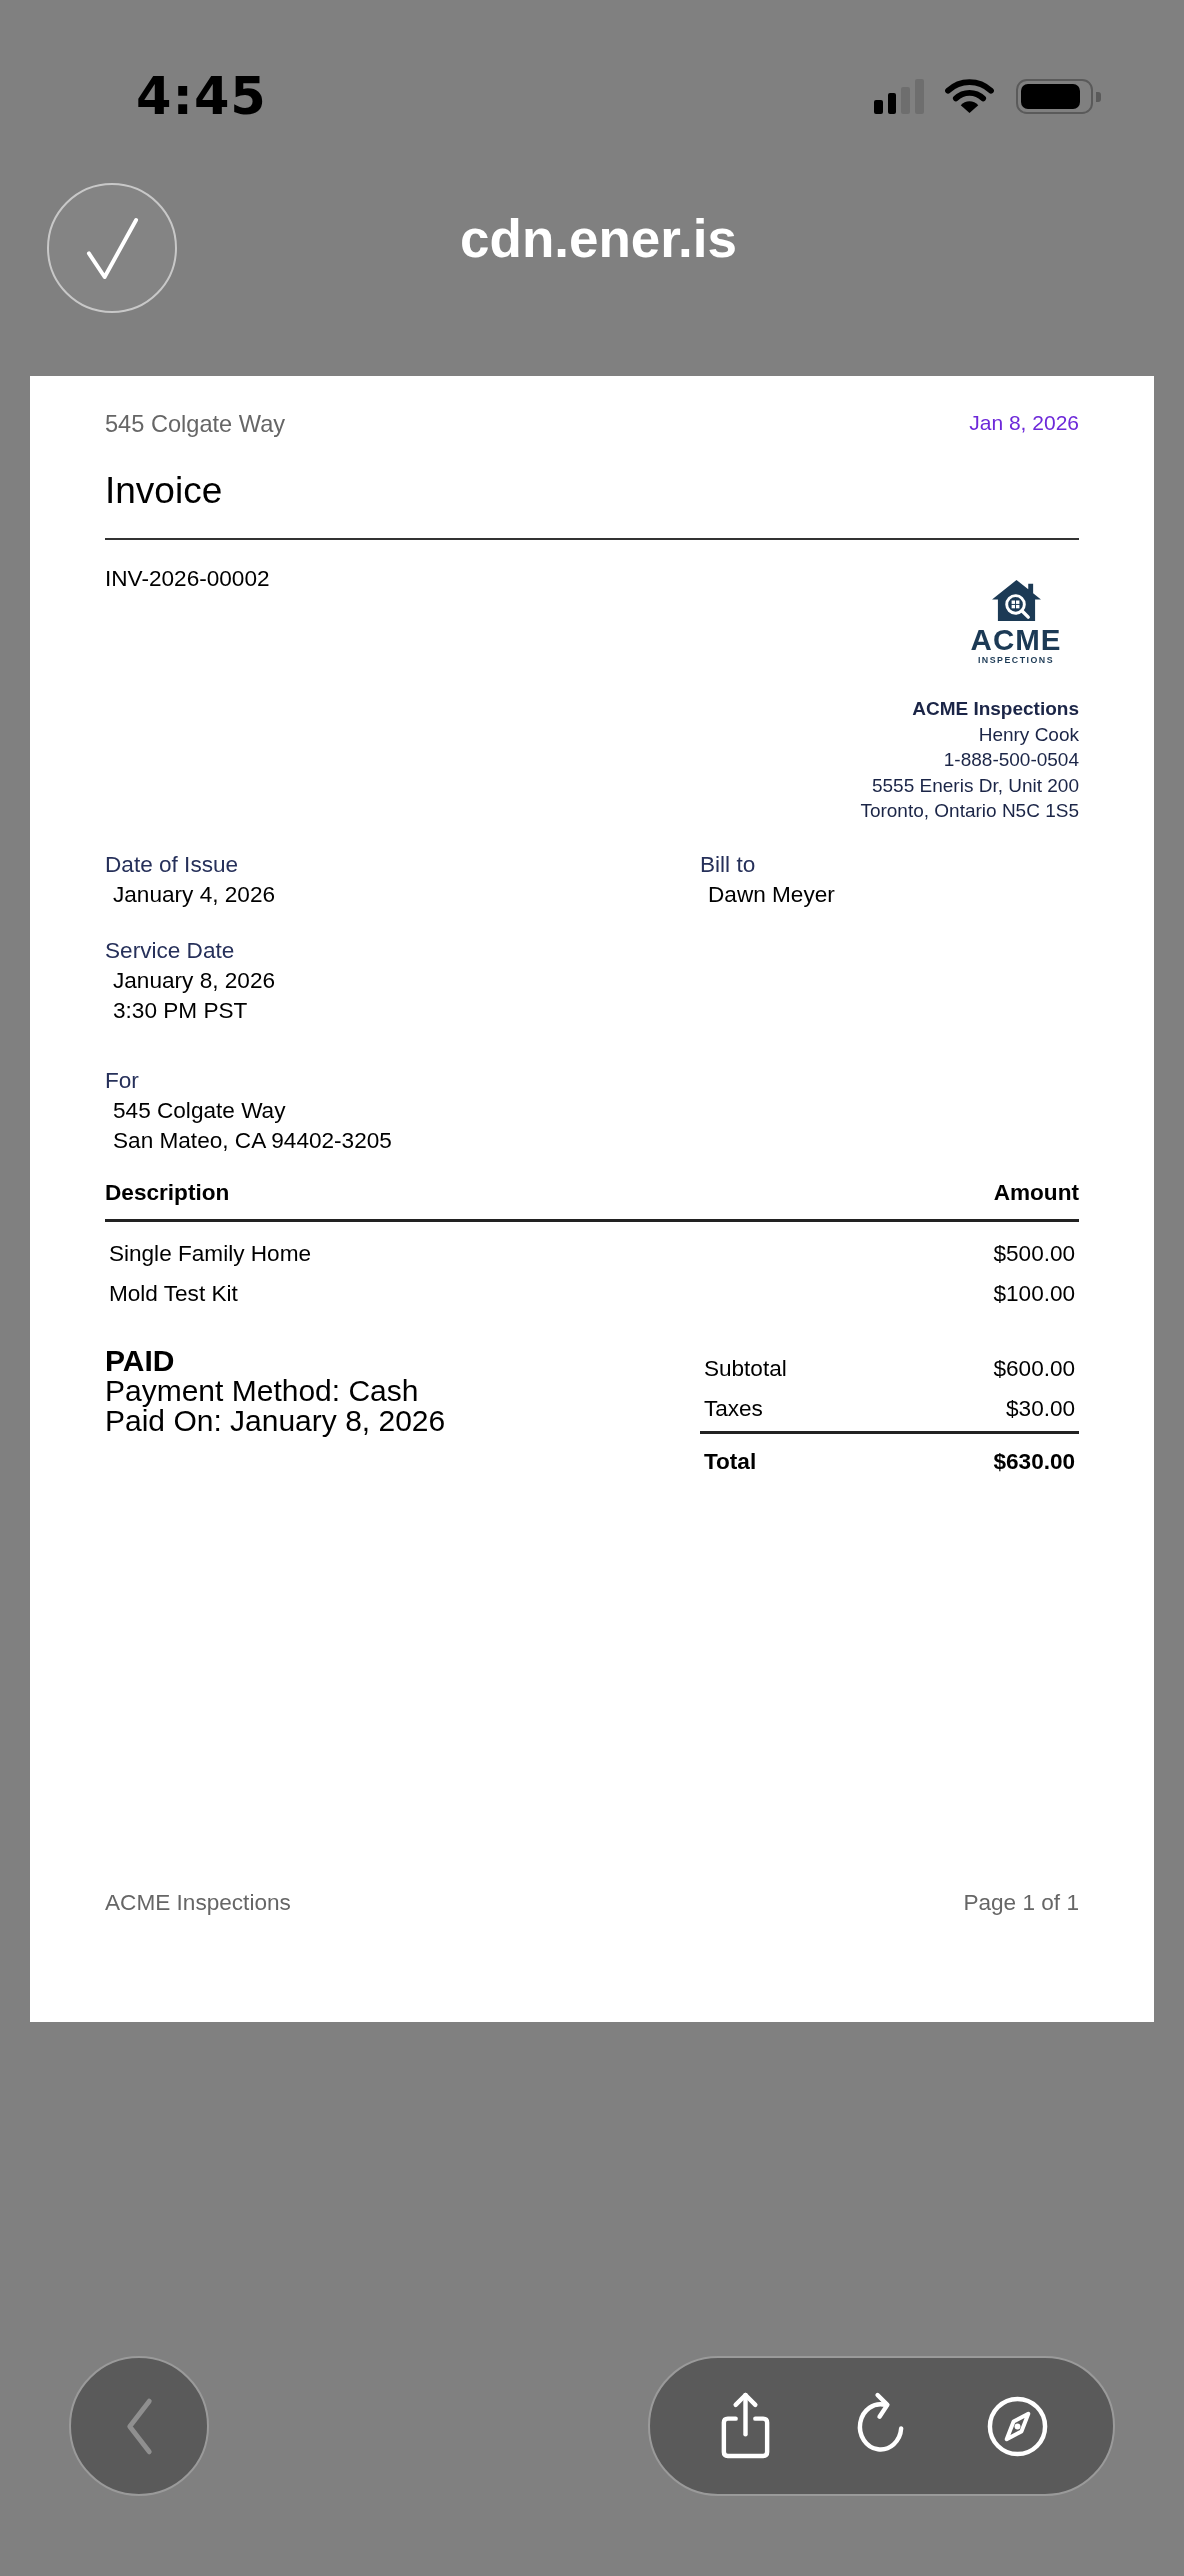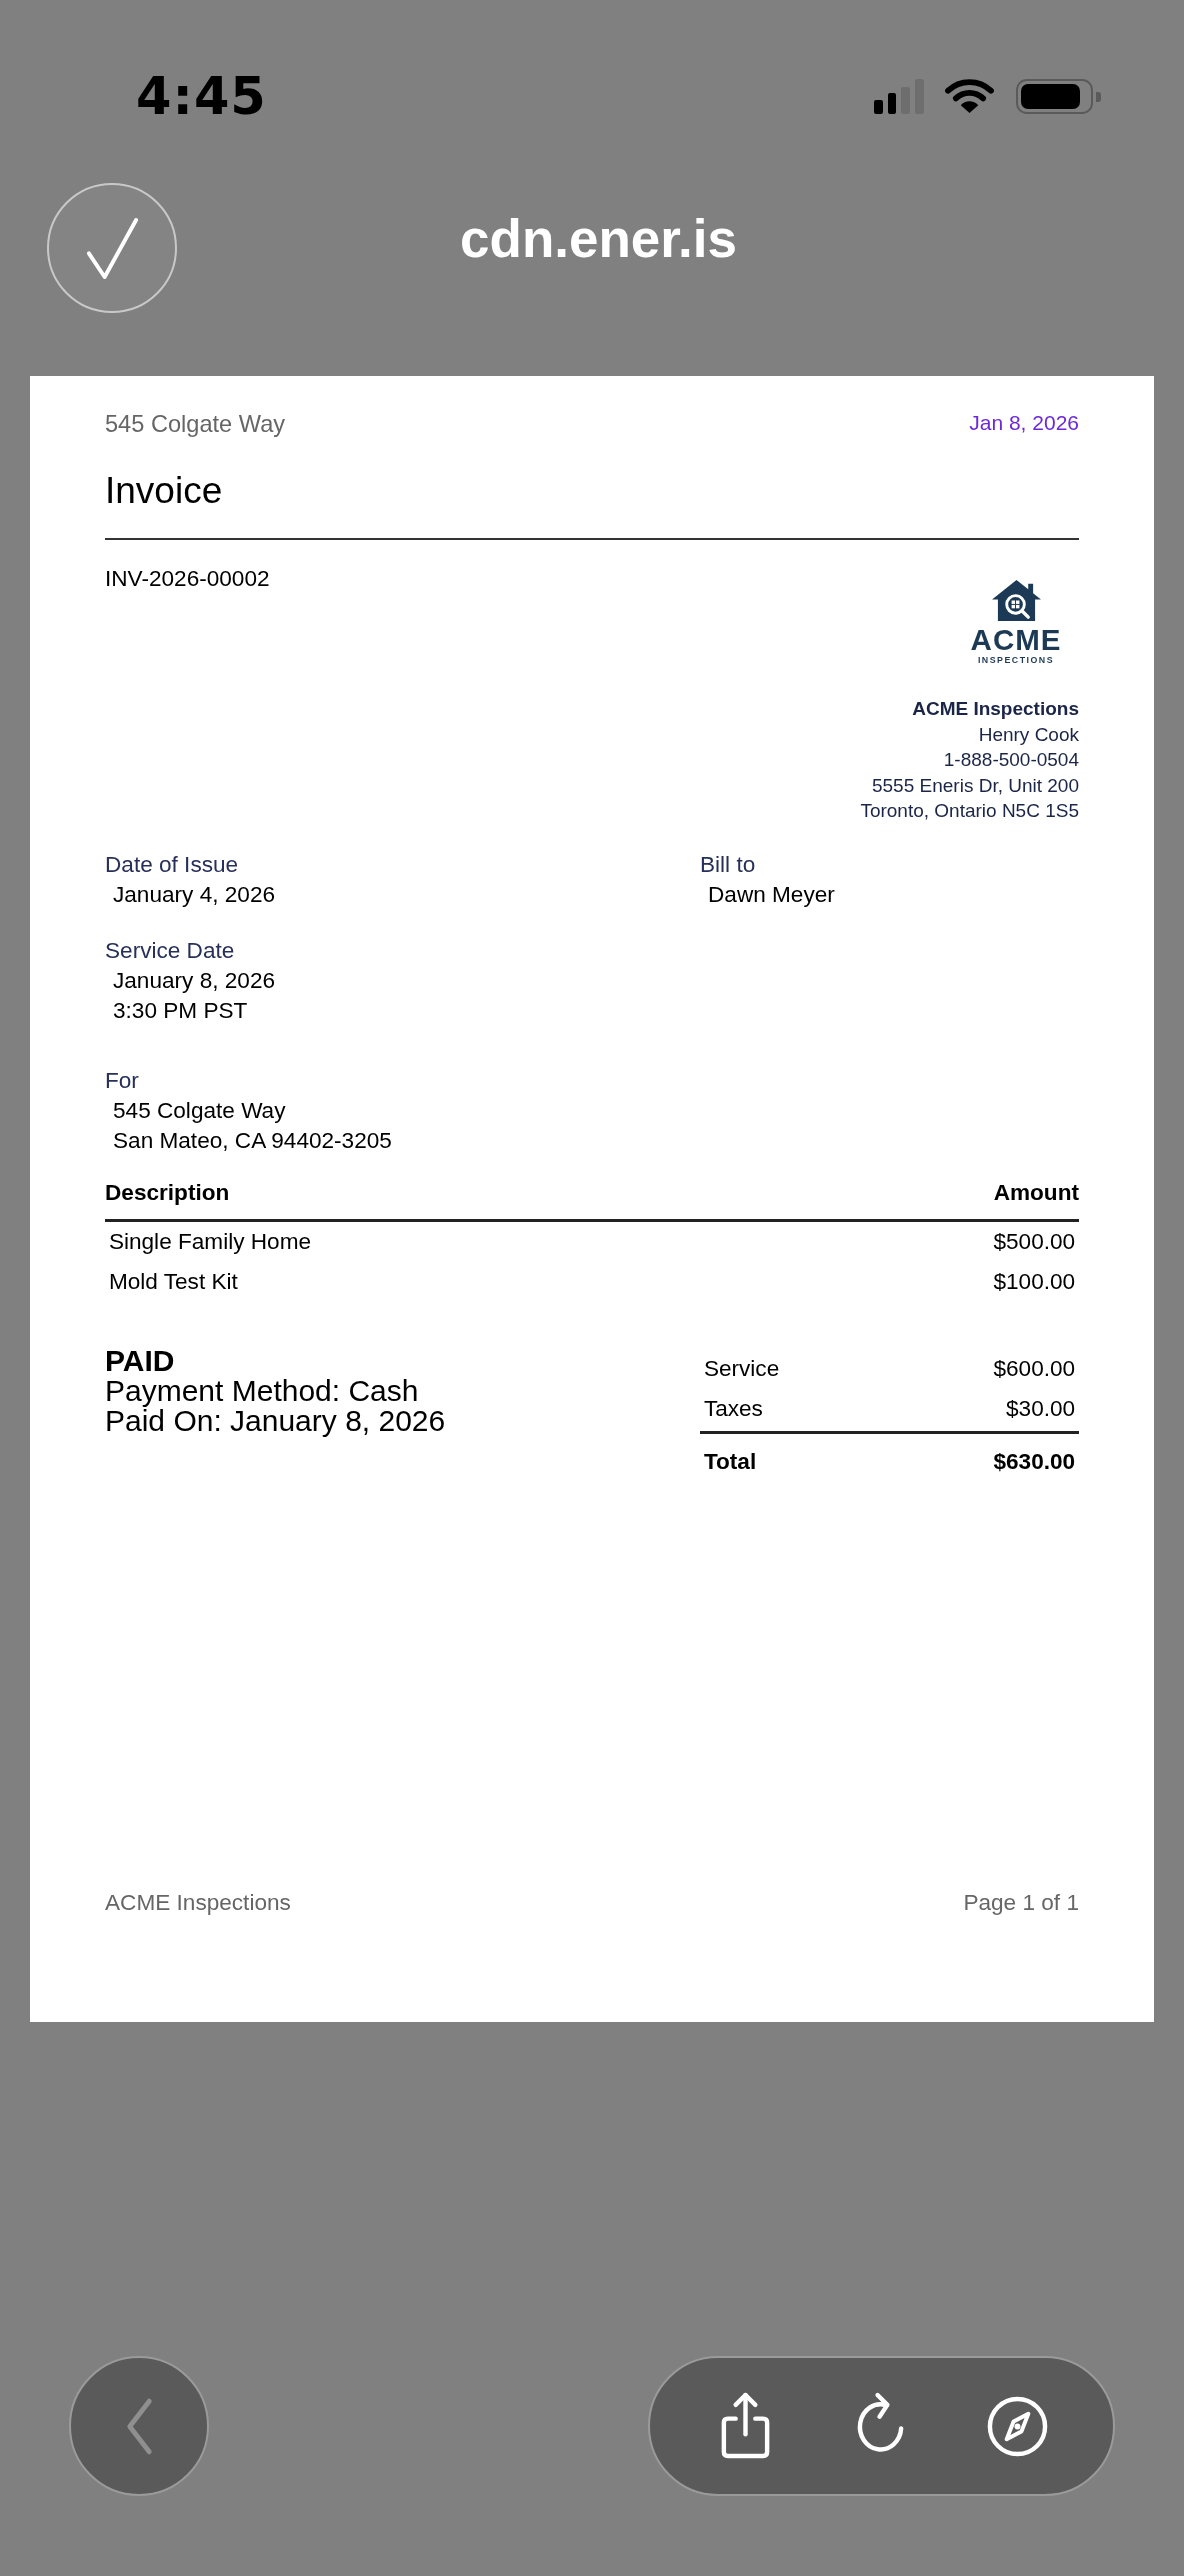--- a/index.html
+++ b/index.html
@@ -38,21 +38,21 @@
 
   .lbl { color: #26305a; font-size: 22.6px; line-height: 30px; }
   .val { color: #000; font-size: 22.6px; line-height: 30px; margin-left: 8px; }
   .issue { top: 474px; }
   .billto { position: absolute; left: 670px; top: 474px; }
   .service { top: 560px; }
   .forblk { top: 690px; }
 
   .tbl-head { top: 804px; display: flex; justify-content: space-between; font-size: 22.6px; font-weight: 700; color: #000; }
   .tbl-rule { top: 843px; height: 2.9px; background: #222; }
-  .tbl-row { display: flex; justify-content: space-between; font-size: 22.6px; color: #000; padding: 0 3.9px; }
+  .tbl-row { display: flex; justify-content: space-between; font-size: 22.6px; color: #000; padding: 0 3.9px; margin-top: 12px; }
   .row1 { top: 853px; }
   .row2 { top: 893px; }
 
   .paid { top: 970px; font-size: 30px; line-height: 30px; color: #000; }
   .paid .status { font-weight: 700; }
   .totals { position: absolute; left: 670px; right: 75px; top: 973px; font-size: 22.6px; color: #000; }
   .totals .line { display: flex; justify-content: space-between; padding: 0 3.9px; height: 40px; align-items: center; }
   .totals .rule { height: 2.9px; background: #222; margin: 2px 0 0 0; }
   .totals .total { font-weight: 700; margin-top: 8px; }
 
@@ -157,21 +157,21 @@
   </div>
 
   <div class="pad paid">
     <div class="status">PAID</div>
     <div>Payment Method: Cash</div>
     <div>Paid On: January 8, 2026</div>
   </div>
 
   <div class="totals">
     <div class="line">
-      <span>Service</span>
+      <span>Subtotal</span>
       <span>$600.00</span>
     </div>
     <div class="line">
       <span>Taxes</span>
       <span>$30.00</span>
     </div>
     <div class="rule"></div>
     <div class="line total">
       <span>Total</span>
       <span>$630.00</span>

